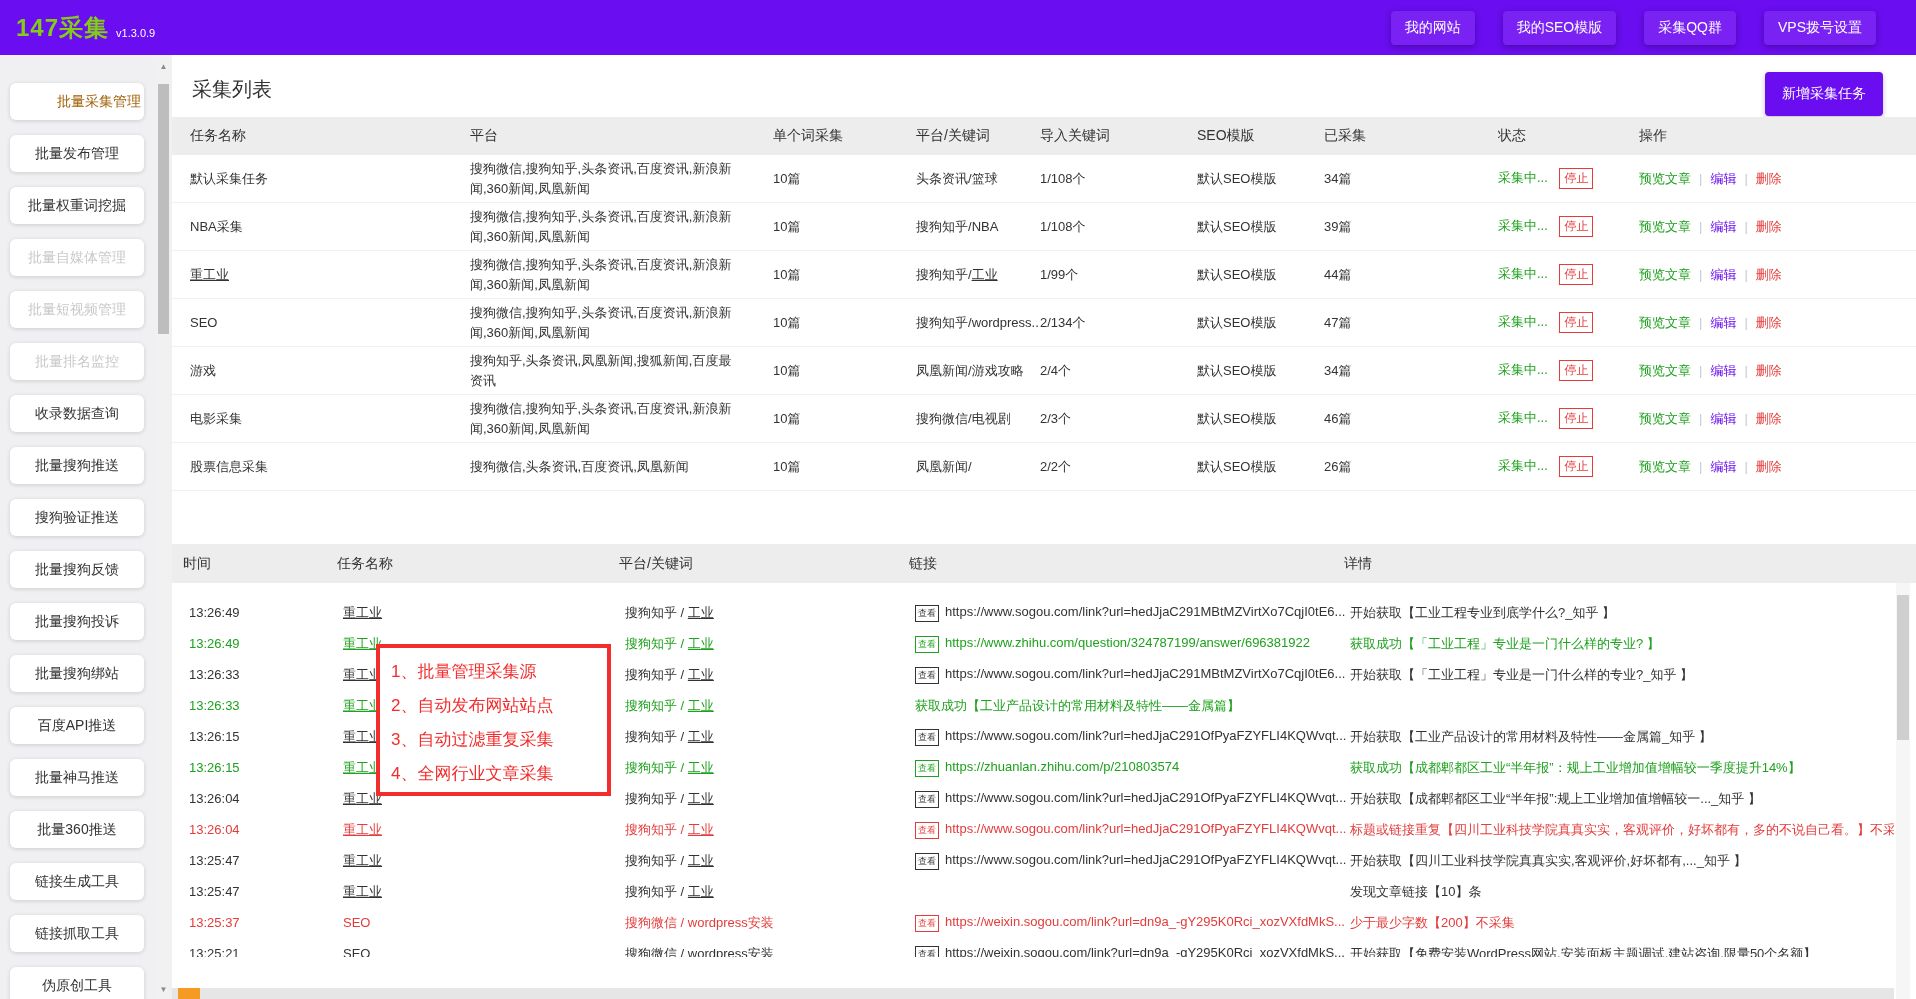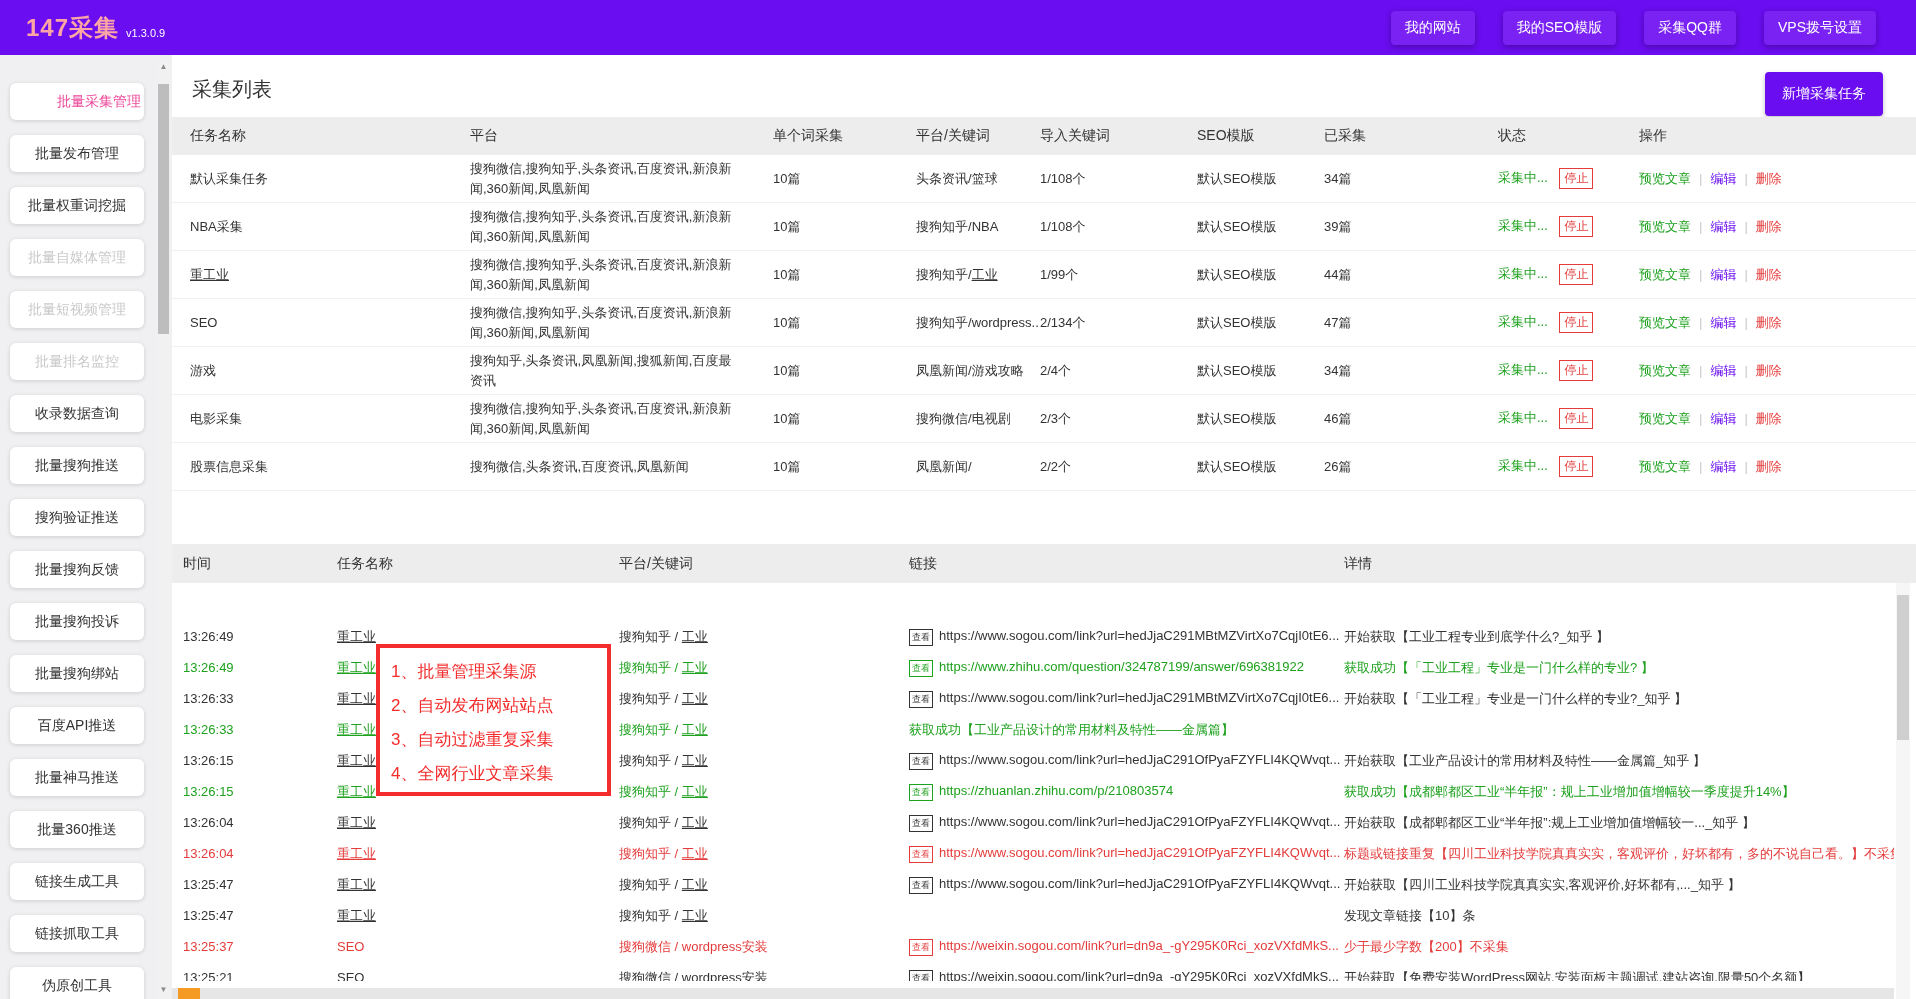--- a/index.html
+++ b/index.html
@@ -5,31 +5,31 @@
   * { box-sizing: border-box; }
   html,body { margin:0; padding:0; }
   body {
     width:1916px; height:999px; position:relative; overflow:hidden;
     background:#f0f0f2;
     font-family:"Liberation Sans","DejaVu Sans",sans-serif;
     color:#333;
   }
   
   .header { position:absolute; left:0; top:0; right:0; height:55px; background:#6a0df0; display:flex; align-items:center; z-index:10; }
-  .logo { color:#fca5a5; font-size:24px; font-weight:bold; margin-left:26px; letter-spacing:1px; }
+  .logo { color:#84cc16; font-size:24px; font-weight:bold; margin-left:16px; letter-spacing:1px; }
   .version { color:#fff; font-size:11px; margin-left:7px; margin-top:10px; }
   .nav { margin-left:auto; margin-right:40px; display:flex; gap:28px; }
   .nav-btn { background:#7a22f3; color:#fff; font-size:14px; padding:8px 14px; border-radius:4px;
              box-shadow:0 2px 6px rgba(0,0,0,.3); cursor:pointer; white-space:nowrap; }
   
   .sidebar { position:absolute; left:10px; top:83px; width:134px; }
   .side-item { height:37px; margin-bottom:15px; background:#fff; border-radius:6px;
                box-shadow:0 1px 4px rgba(0,0,0,.15); display:flex; align-items:center; justify-content:center;
                font-size:14px; color:#333; cursor:pointer; white-space:nowrap; }
-  .side-item.active { color:#ec4899;padding-left:44px; }
+  .side-item.active { color:#a16207;padding-left:44px; }
   .side-item.disabled { color:#c9c9c9; }
   
   .main-scrollbar { position:absolute; left:157px; top:60px; width:13px; height:939px; background:#f1f1f1; z-index:6; }
   .sb-arrow { position:absolute; left:0; width:13px; height:14px; font-size:8px; color:#8a8a8a; text-align:center; line-height:14px; cursor:pointer; }
   .sb-up { top:0; }
   .sb-down { bottom:2px; }
   .sb-thumb { position:absolute; left:1px; top:24px; width:11px; height:250px; background:#bdbdbd; cursor:pointer; }
   
   .panel { position:absolute; left:172px; top:55px; right:0; bottom:0; background:#fff; }
   .panel-title { position:absolute; left:20px; top:21px; font-size:20px; color:#333; }
@@ -46,21 +46,21 @@
   .status-text { color:#1ea11e; }
   .stop-btn { display:inline-block; margin-left:8px; border:1px solid #e43b3b; color:#e43b3b; font-size:12px; padding:1px 4px; cursor:pointer; }
   .act-view { color:#1ea11e; cursor:pointer; }
   .act-edit { color:#6a0df0; cursor:pointer; }
   .act-del  { color:#e43b3b; cursor:pointer; }
   .act-sep  { color:#c9c9c9; margin:0 8px; }
   
   .t2-head { position:absolute; left:0; top:489px; right:0; height:39px; background:#ededed;
              display:flex; align-items:center; font-size:14px; color:#333; }
   .l1{width:165px; padding-left:11px;} .l2{width:282px;} .l3{width:290px;} .l4{width:435px;} .l5{flex:1; padding-right:30px;}
-  .log-area { position:absolute; left:0; top:552px; right:22px; height:374px; overflow:hidden; padding-top:14px; }
+  .log-area { position:absolute; left:0; top:528px; right:22px; height:374px; overflow:hidden; padding-top:14px;padding-left:6px; }
   .log-row { display:flex; align-items:center; height:31px; font-size:13px; }
   .c-black { color:#333; }
   .c-green { color:#1ea11e; }
   .c-red   { color:#e43b3b; }
   .u { text-decoration:underline; }
   .badge { display:inline-block; border:1px solid currentColor; font-size:9px; padding:1px 2px; margin-right:6px; cursor:pointer; }
   .badge:empty { display:none; }
   .log-link { cursor:pointer; }
   
   .red-box { position:absolute; left:204px; top:557px; width:235px; height:152px; background:#fff;

